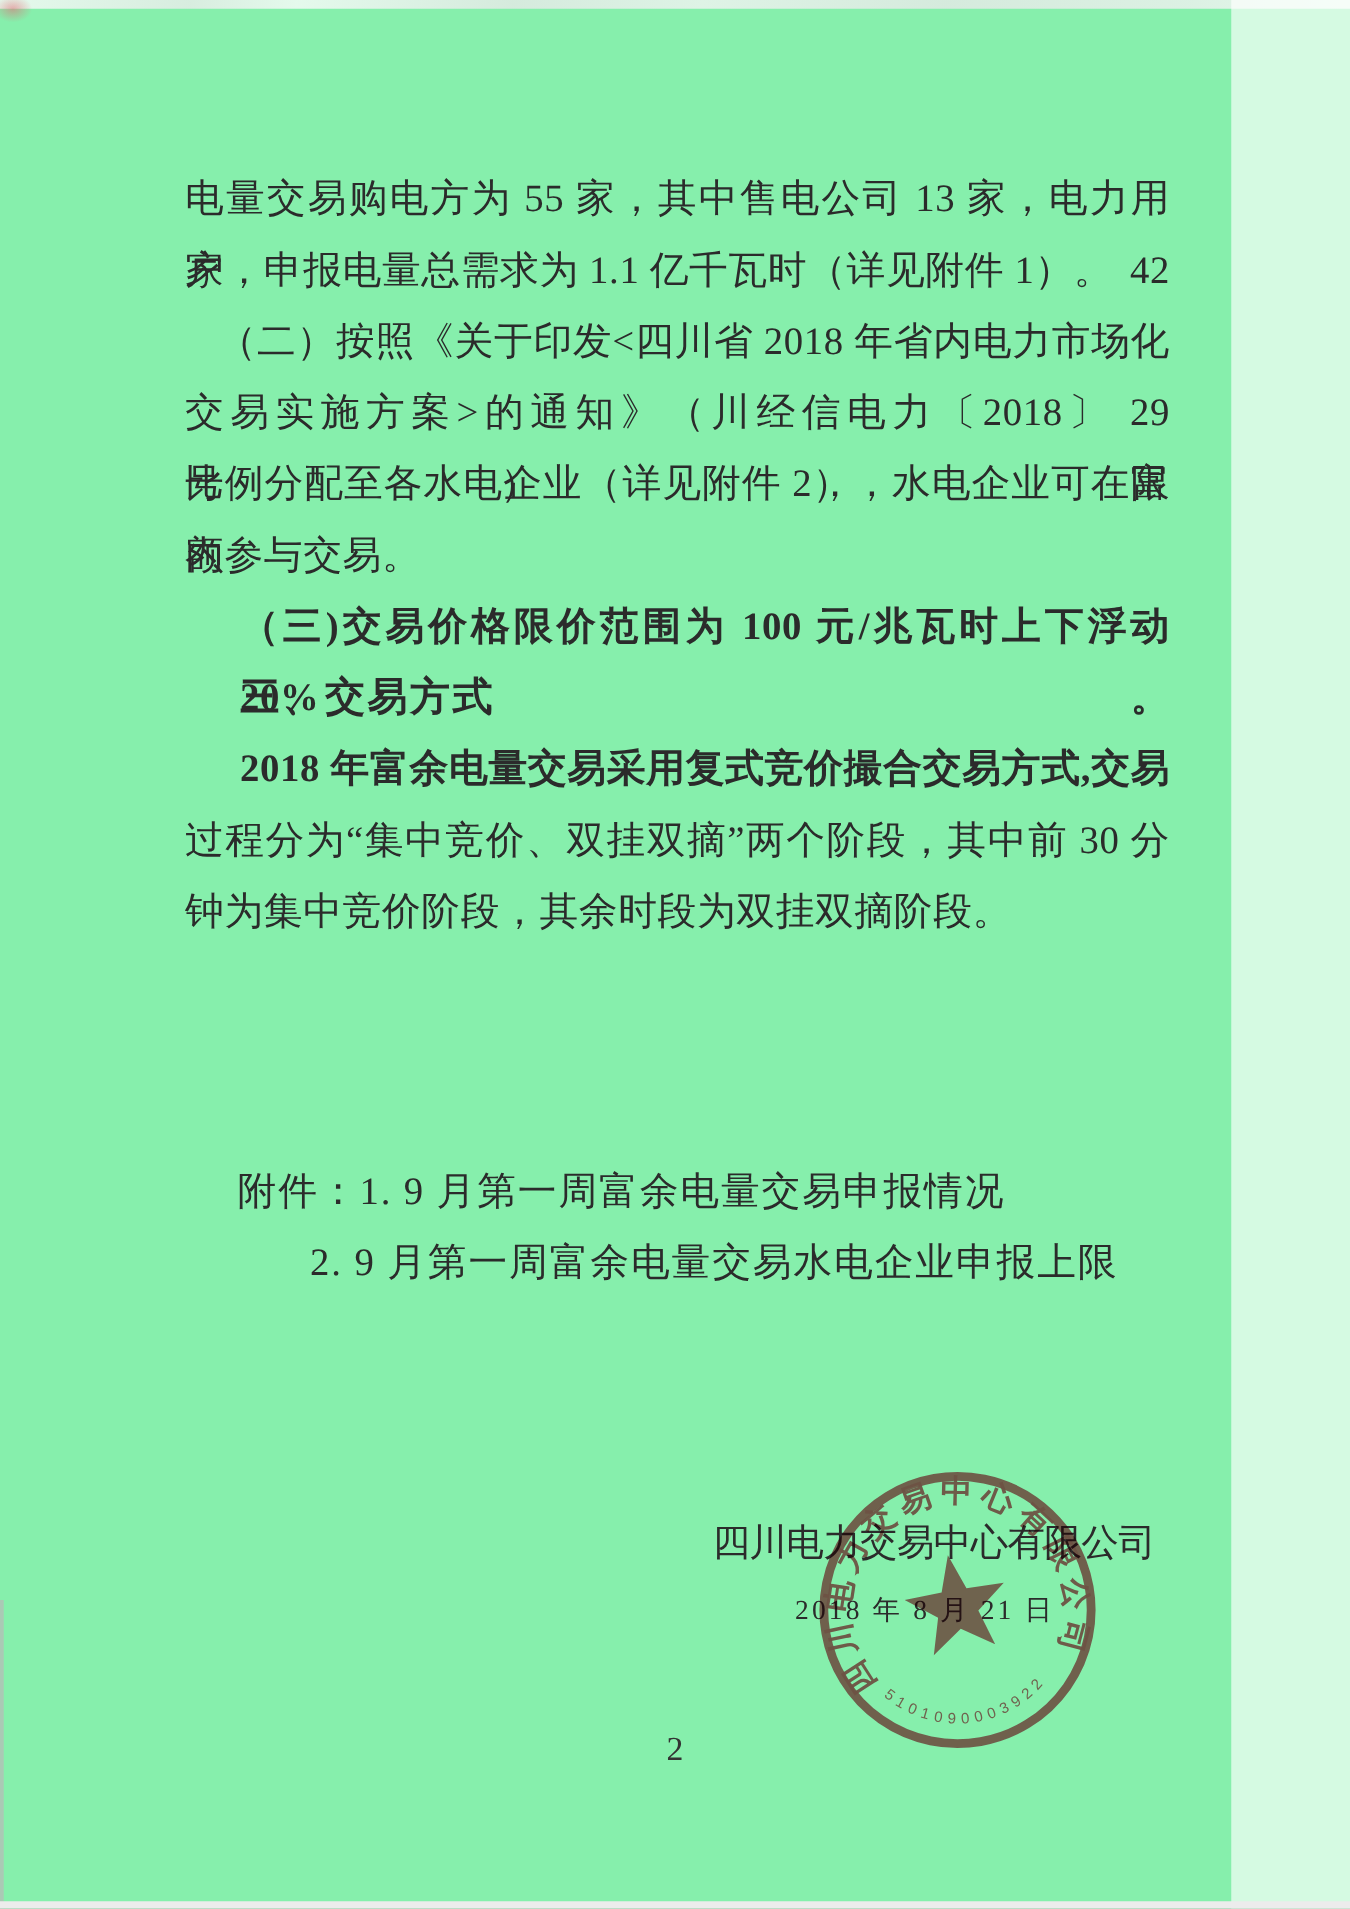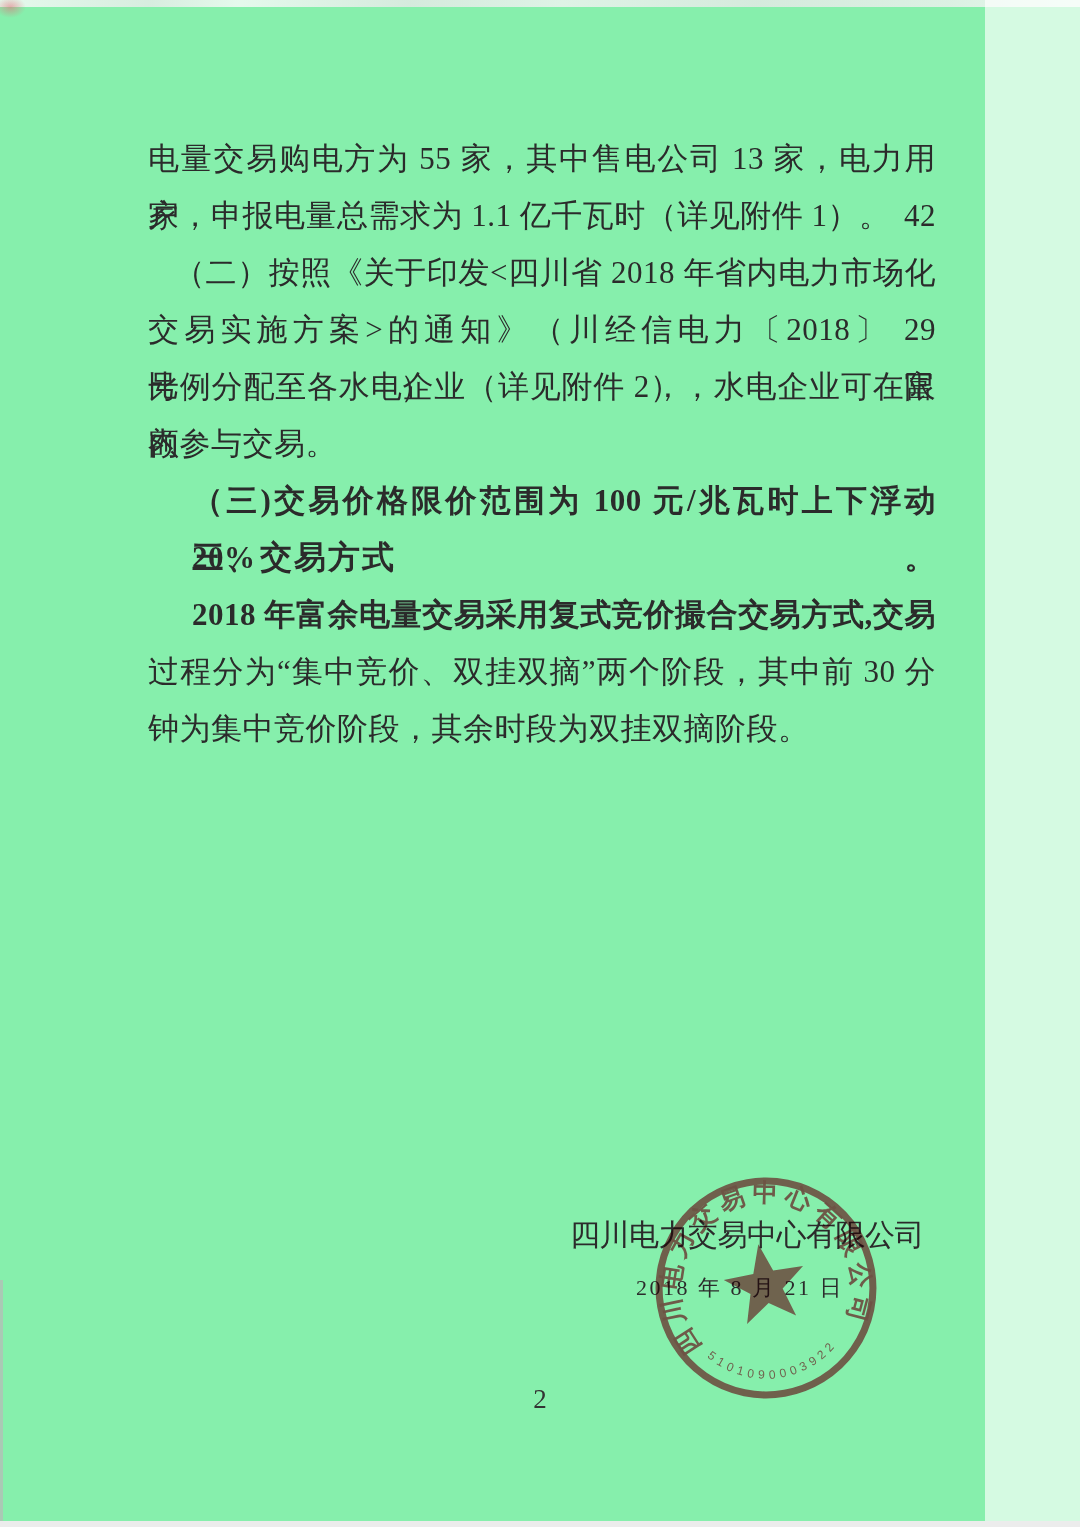--- a/index.html
+++ b/index.html
@@ -80,20 +80,24 @@
     <div class="line j">交易实施方案&gt;的通知》（川经信电力〔2018〕 29 号），富</div>
     <div class="line j">比例分配至各水电企业（详见附件 2），水电企业可在限额</div>
     <div class="line">内参与交易。</div>
     <div class="line j ind">（三)交易价格限价范围为 100 元/兆瓦时上下浮动 20%。</div>
     <div class="line heading ind">三、交易方式</div>
     <div class="line j ind">2018 年富余电量交易采用复式竞价撮合交易方式,交易</div>
     <div class="line j">过程分为“集中竞价、双挂双摘”两个阶段，其中前 30 分</div>
     <div class="line">钟为集中竞价阶段，其余时段为双挂双摘阶段。</div>
   </div>
 
+  <div class="attach">
+    <div class="line l1">附件：1. 9 月第一周富余电量交易申报情况</div>
+    <div class="line l2">2. 9 月第一周富余电量交易水电企业申报上限</div>
+  </div>
 
   <div class="sig-company">四川电力交易中心有限公司</div>
   <div class="sig-date">2018 年 8 月 21 日</div>
 
   <div class="stamp">
     <svg viewBox="0 0 230 230">
       <defs>
         <path id="ringPath" d="M 44.6 164.4 A 86 86 0 1 1 185.4 164.4" fill="none"></path>
         <path id="serialPath" d="M 39.5 164 A 90 90 0 0 0 190.5 164" fill="none"></path>
       </defs>

